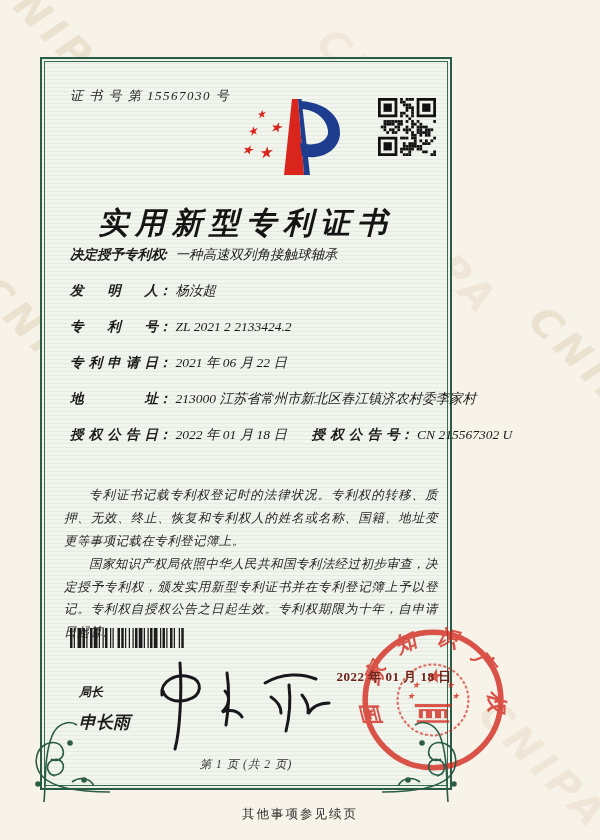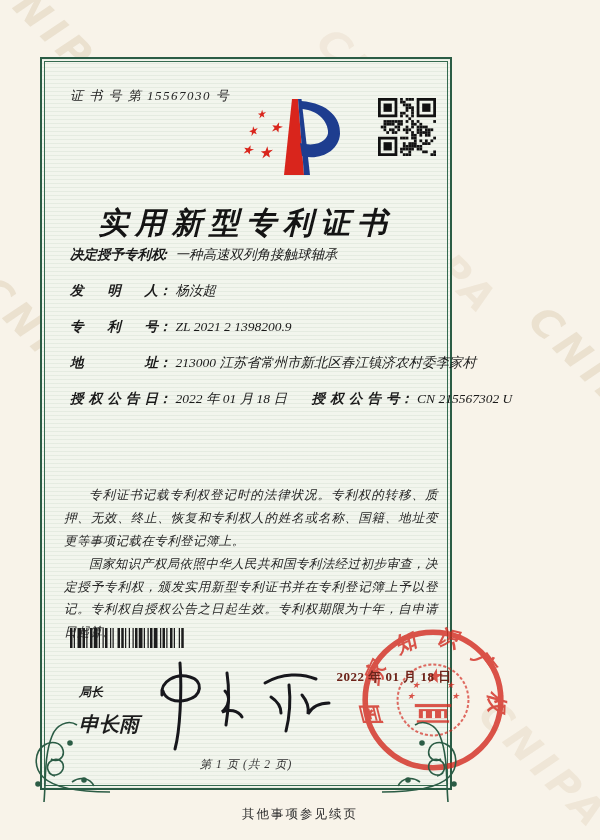--- a/index.html
+++ b/index.html
@@ -55,21 +55,21 @@
   .f-value-date{display:inline-block;width:136px;}
   .body-text{
     position:absolute;left:22px;right:12px;top:425px;
     font-size:12.5px;line-height:1.83;letter-spacing:0.4px;
     text-align:justify;color:#262626;
   }
   .body-text p{margin:0;text-indent:2em;}
   .barcode{position:absolute;left:28px;top:569px;width:224px;height:20px;}
   .sig-title{position:absolute;left:37px;top:625px;font-size:12px;font-weight:600;
     font-family:"DejaVu Sans","Liberation Sans",sans-serif;}
-  .sig-name{position:absolute;left:37px;top:652px;font-size:20px;font-weight:600;
+  .sig-name{position:absolute;left:37px;top:652px;font-size:17px;font-weight:600;
     font-family:"DejaVu Sans","Liberation Sans",sans-serif;text-align:right;}
   .signature{position:absolute;left:88px;top:592px;width:225px;height:112px;}
   .seal{position:absolute;left:310px;top:560px;width:162px;height:162px;opacity:0.9;}
   .seal-date{
     position:absolute;left:314px;top:668px;width:160px;text-align:center;
     font-size:13px;font-weight:bold;color:#6d241a;letter-spacing:0.5px;z-index:4;
   }
   .page-no{
     position:absolute;left:0;right:0;top:698px;text-align:center;
     font-size:11.5px;color:#333;letter-spacing:1px;
@@ -239,21 +239,24 @@
   <div class="title">实用新型专利证书</div>
 
   <div class="fields">
     <div class="field-row">
       <span class="f-label">决定授予专利权</span><span class="f-colon">：</span><span class="f-value">一种高速双列角接触球轴承</span>
     </div>
     <div class="field-row">
       <span class="f-label">发明人</span><span class="f-colon">：</span><span class="f-value">杨汝超</span>
     </div>
     <div class="field-row">
-      <span class="f-label">专利号</span><span class="f-colon">：</span><span class="f-value">ZL 2021 2 1398200.9</span>
+      <span class="f-label">专利号</span><span class="f-colon">：</span><span class="f-value">ZL 2021 2 2133424.2</span>
+    </div>
+    <div class="field-row">
+      <span class="f-label">专利申请日</span><span class="f-colon">：</span><span class="f-value">2021 年 06 月 22 日</span>
     </div>
     <div class="field-row">
       <span class="f-label">地址</span><span class="f-colon">：</span><span class="f-value">213000 江苏省常州市新北区春江镇济农村委李家村</span>
     </div>
     <div class="field-row">
       <span class="f-label">授权公告日</span><span class="f-colon">：</span><span class="f-value f-value-date">2022 年 01 月 18 日</span><span class="f-label">授权公告号</span><span class="f-colon">：</span><span class="f-value">CN 215567302 U</span>
     </div>
   </div>
 
   <div class="body-text">

